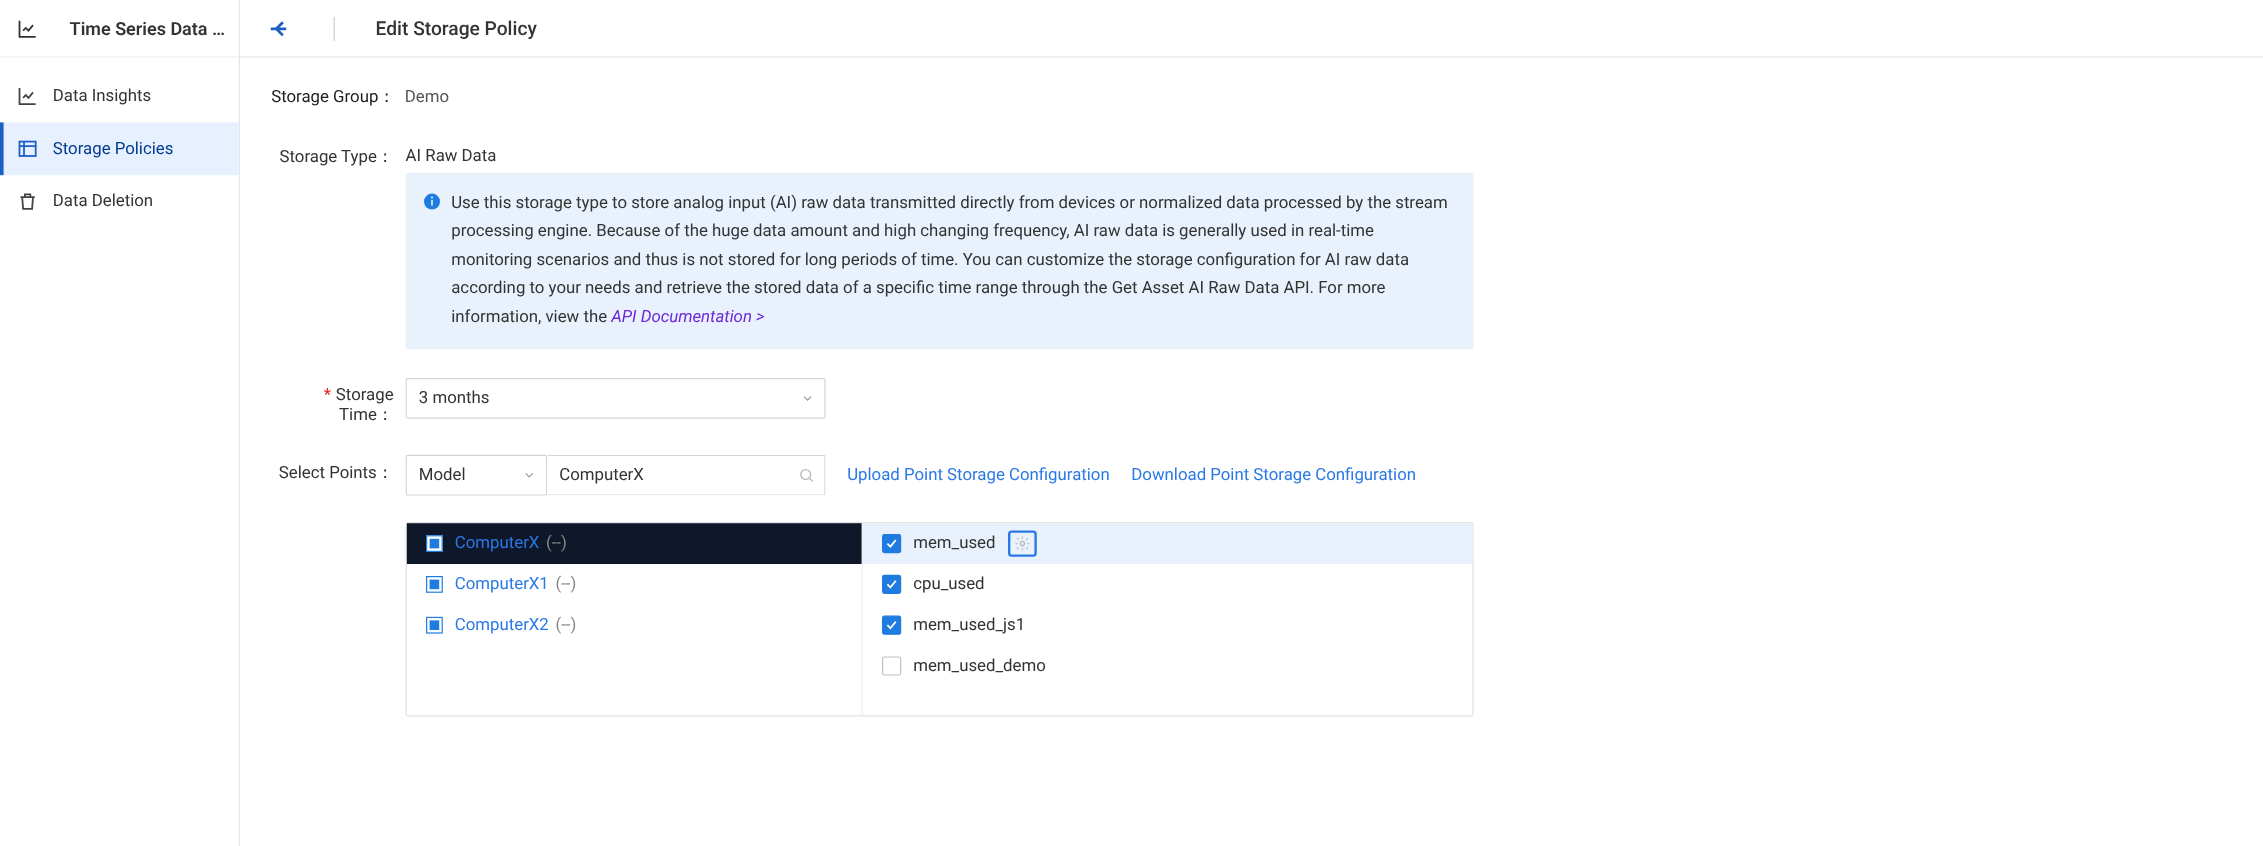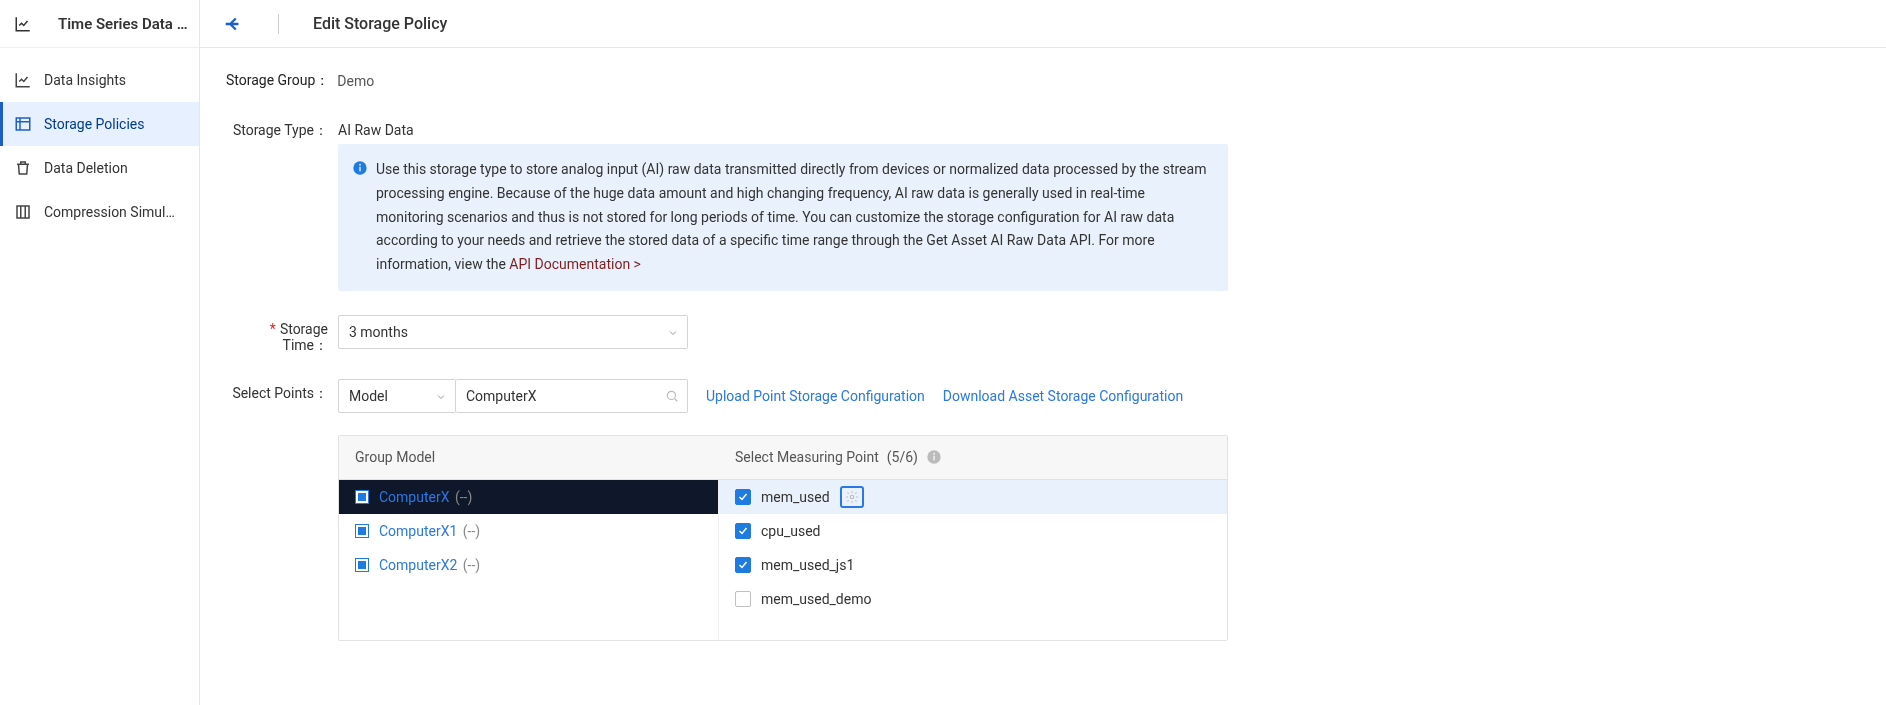--- a/index.html
+++ b/index.html
@@ -103,21 +103,21 @@
     color:#333;
     line-height: 1.7;
     font-size: 14px;
     position: relative;
     max-width: 890px;
     margin-top:6px;
   }
   .info-box .info-icon {
     position:absolute; left:14px; top:16px; width:16px; height:16px; color:#1e7be0;
   }
-  .info-box .api-link { color:#7f1d1d; cursor:pointer; }
+  .info-box .api-link { color:#6d28d9; cursor:pointer;font-style:italic; }
 
   .select-control {
     height: 34px;
     border:1px solid #d4d4d4;
     border-radius:2px;
     padding: 0 30px 0 10px;
     display:flex;
     align-items:center;
     position:relative;
     background:#fff;
@@ -214,29 +214,20 @@
       </span>
       <span class="label">Storage Policies</span>
     </div>
     <div class="sidebar-item">
       <span class="icon">
         <svg viewBox="0 0 24 24" fill="none" stroke="currentColor" stroke-width="2">
             <path d="M4 7h16M9 7V4h6v3M6 7l1 13h10l1-13"></path>
           </svg>
       </span>
       <span class="label">Data Deletion</span>
-    </div>
-    <div class="sidebar-item">
-      <span class="icon">
-        <svg viewBox="0 0 24 24" fill="none" stroke="currentColor" stroke-width="2">
-            <rect x="4" y="4" width="16" height="16"></rect>
-            <path d="M9 4v16M15 4v16"></path>
-          </svg>
-      </span>
-      <span class="label">Compression Simul…</span>
     </div>
   </div>
 </div>
 
 <div class="main">
   <div class="topbar">
     <div class="back-btn">
       <svg viewBox="0 0 24 24" fill="none" stroke="currentColor" stroke-width="2.5">
           <path d="M15 6l-6 6 6 6M4 12h14"></path>
         </svg>
@@ -301,39 +292,25 @@
               <span class="search-ic">
                 <svg viewBox="0 0 24 24" fill="none" stroke="currentColor" stroke-width="2">
                     <circle cx="11" cy="11" r="7"></circle>
                     <path d="M21 21l-4.3-4.3"></path>
                   </svg>
               </span>
             </div>
           </div>
           <div class="links-group">
             <span class="link-btn">Upload Point Storage Configuration</span>
-            <span class="link-btn">Download Asset Storage Configuration</span>
+            <span class="link-btn">Download Point Storage Configuration</span>
           </div>
         </div>
 
         <div class="points-table">
-          <div class="pt-header">
-            <div class="pt-col-left">Group Model</div>
-            <div class="pt-col-right">
-              <span>Select Measuring Point </span>
-              <span>(5/6)</span>
-              <span class="info-icon-inline">
-                <svg viewBox="0 0 24 24" fill="currentColor">
-                    <circle cx="12" cy="12" r="10"></circle>
-                    <rect x="11" y="10" width="2" height="7" fill="#f7f7f7"></rect>
-                    <circle cx="12" cy="7" r="1.3" fill="#f7f7f7"></circle>
-                  </svg>
-              </span>
-            </div>
-          </div>
           <div class="pt-body">
             <div class="pt-left-list">
               <div class="pt-row selected">
                 <span class="group-check"></span>
                 <span><span class="link">ComputerX</span><span class="sub"> (--)</span></span>
               </div>
               <div class="pt-row">
                 <span class="group-check"></span>
                 <span><span class="link">ComputerX1</span><span class="sub"> (--)</span></span>
               </div>

